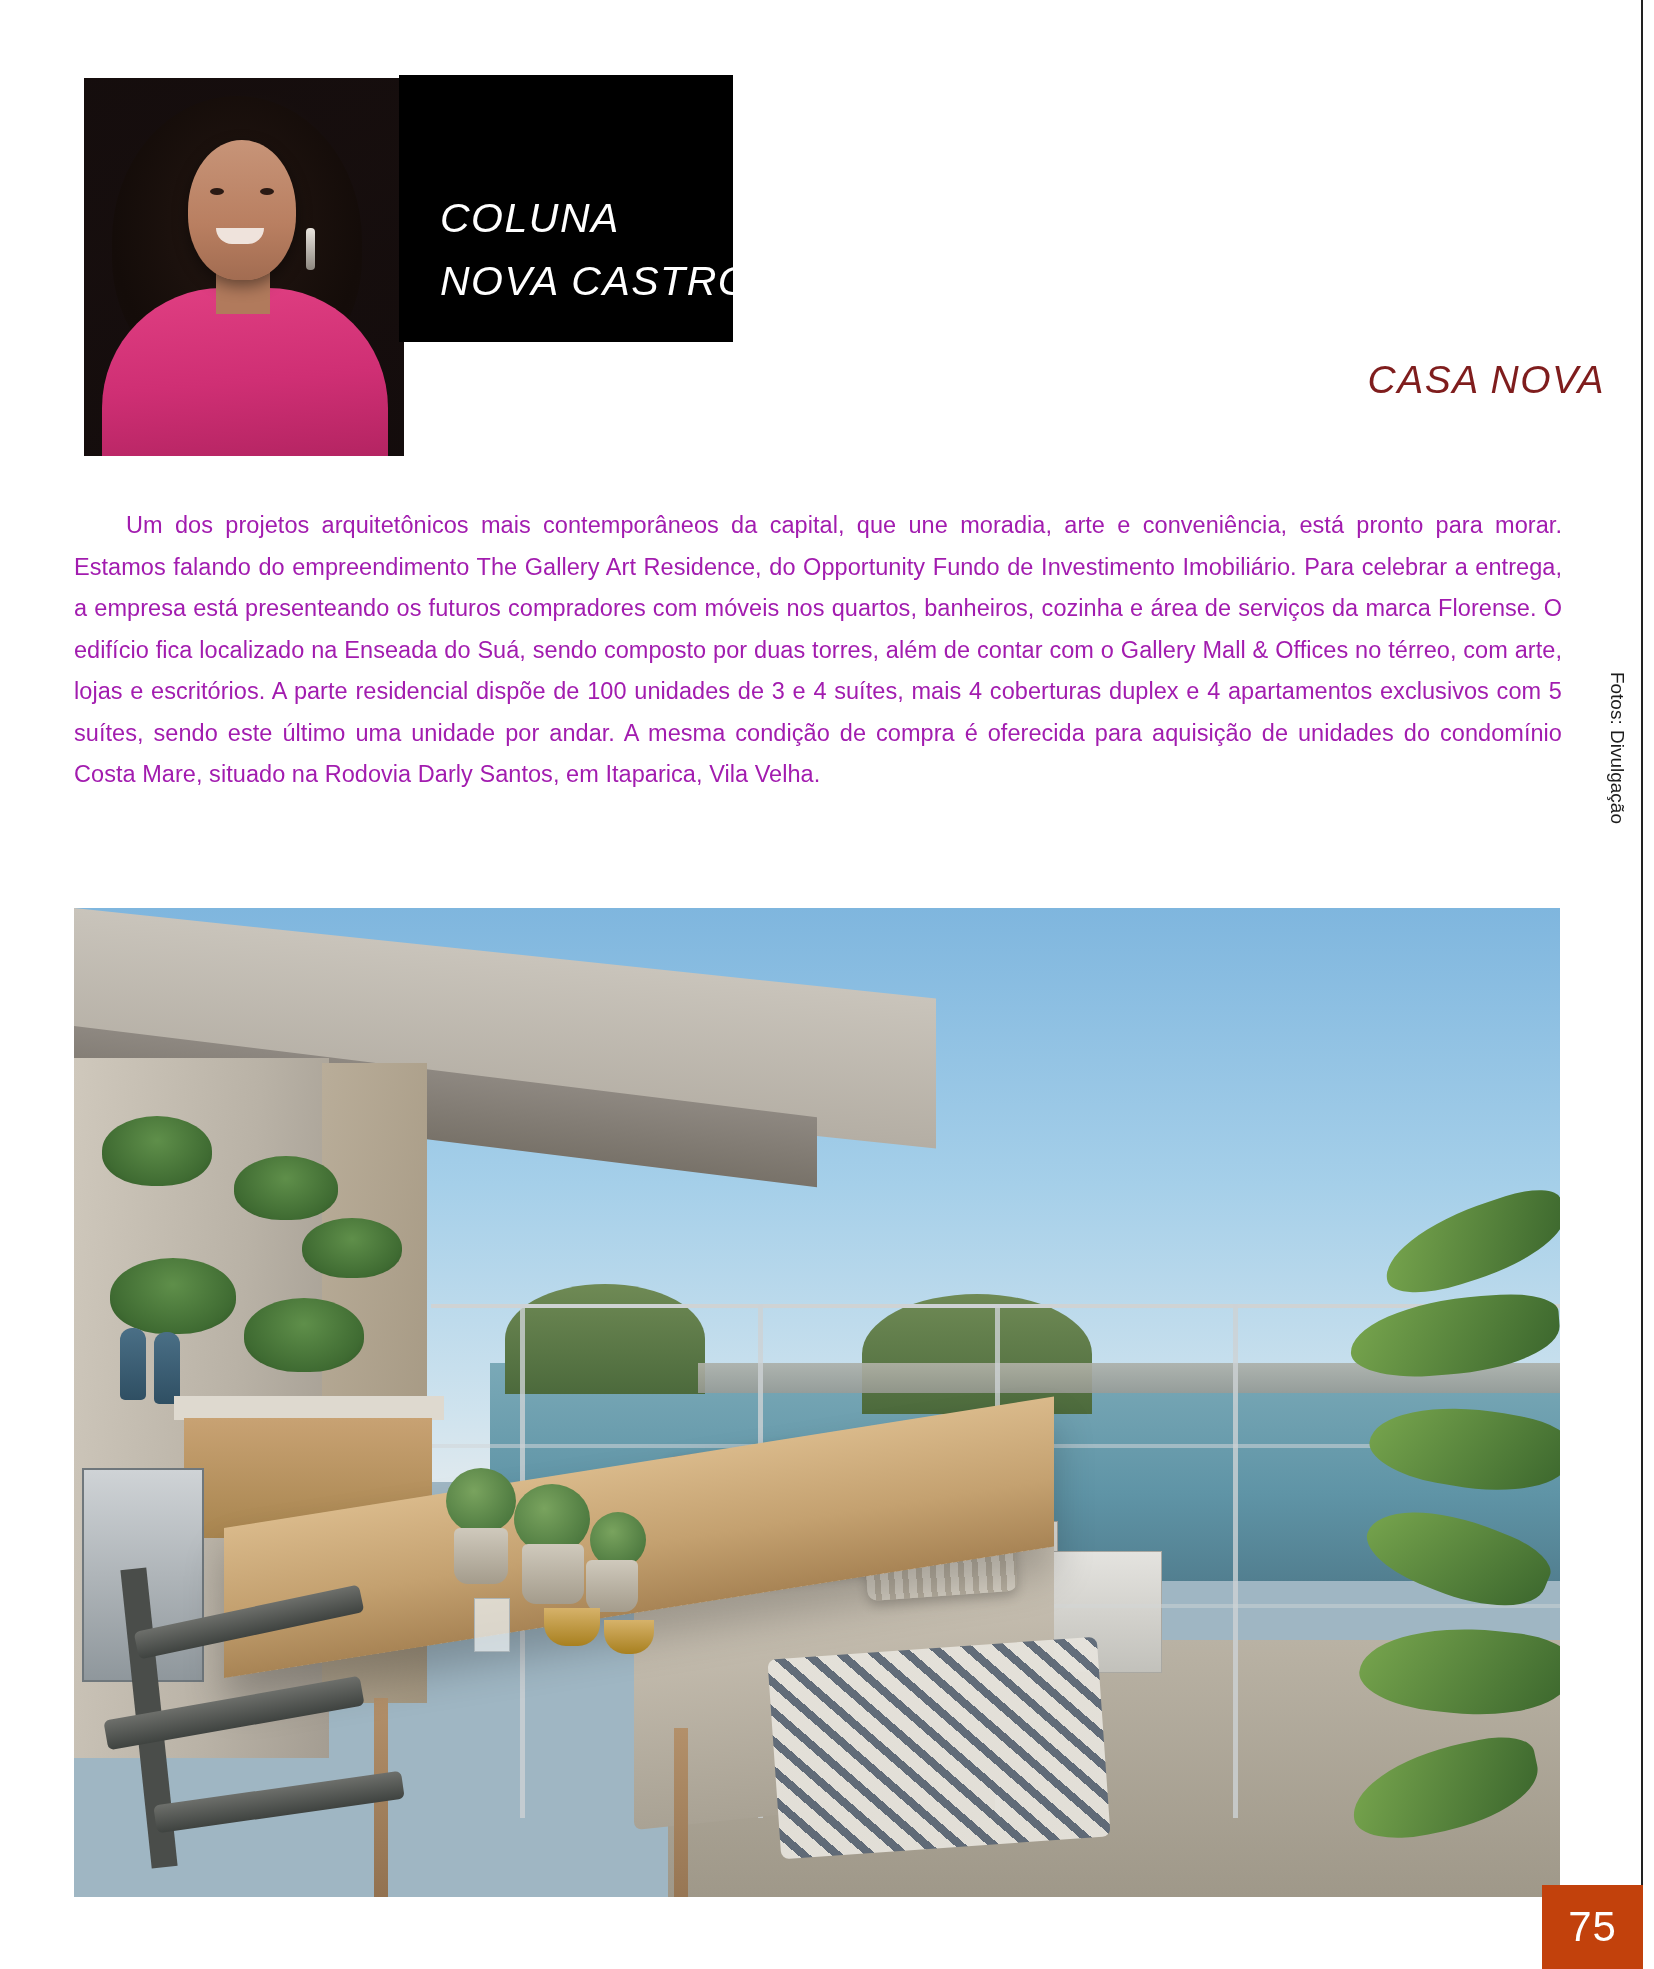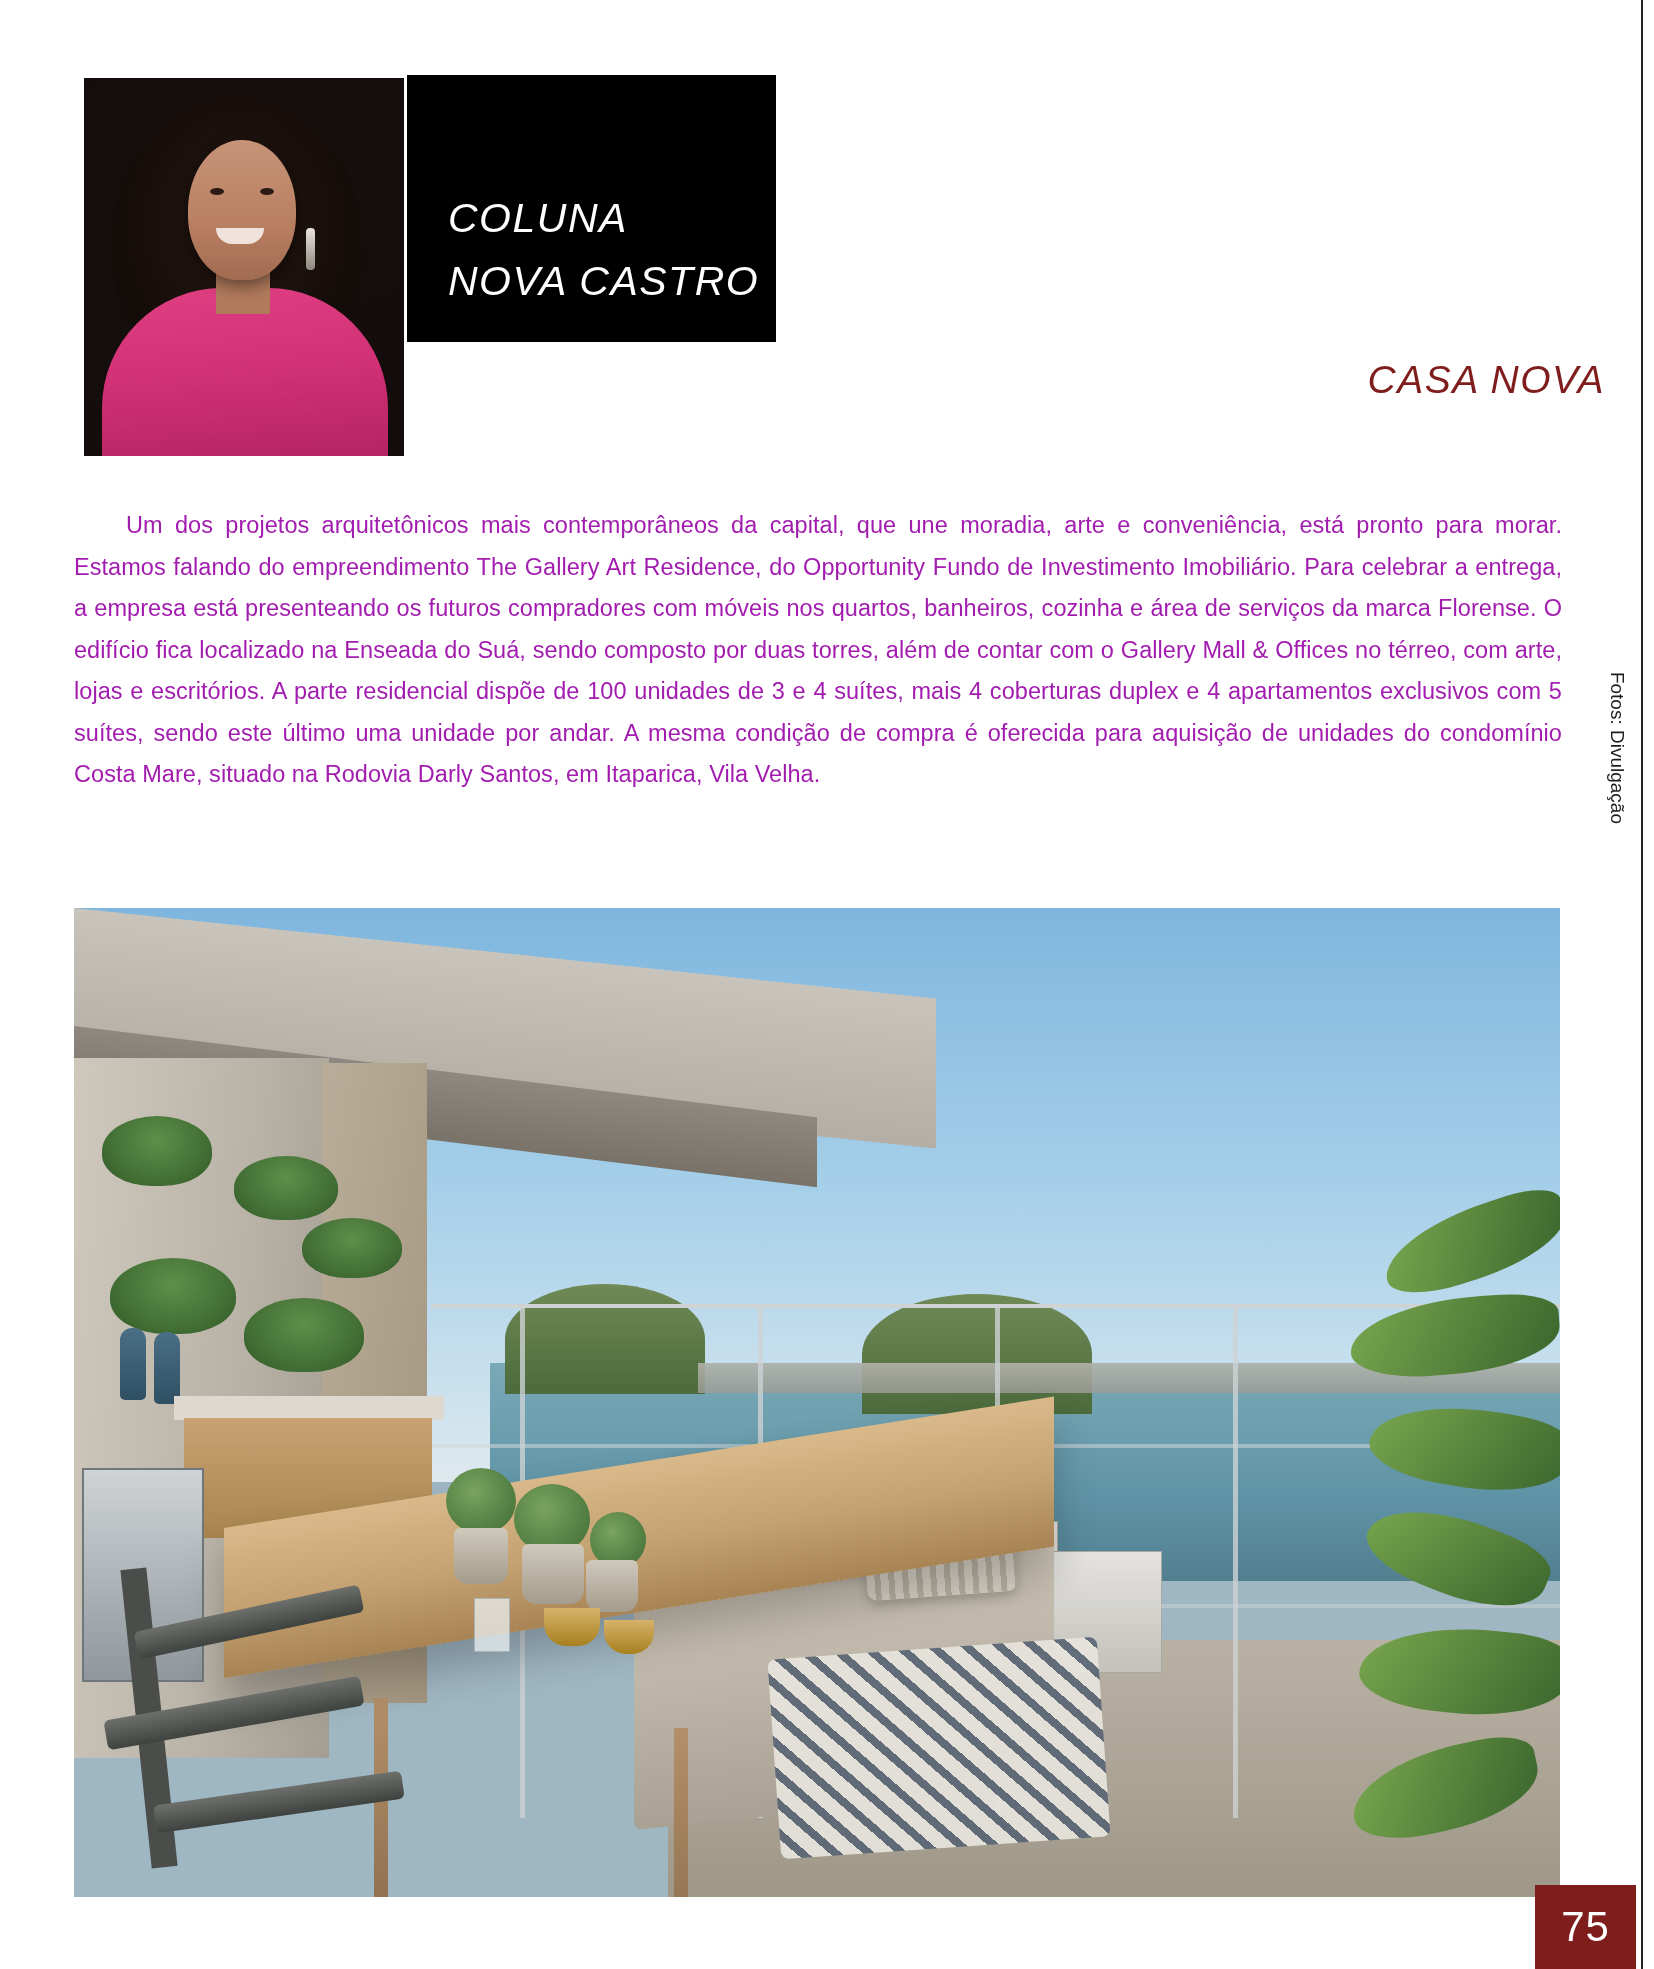--- a/index.html
+++ b/index.html
@@ -108,24 +108,23 @@
     left: 222px; top: 150px;
     width: 9px; height: 42px;
     background: linear-gradient(180deg, #e9e4de, #8d877f);
     border-radius: 4px;
   }
 
   .coluna-box {
     position: absolute;
     left: 315px;
     top: -3px;
-    width: 369px;
+    width: 334px;
     height: 267px;
     background: #000000;
-    margin-left: 8px;
   }
   .coluna-line {
     position: absolute;
     left: 41px;
     color: #ffffff;
     font-family: "Liberation Sans", sans-serif;
     font-style: italic;
     font-weight: 400;
     font-size: 41px;
     letter-spacing: 1.5px;
@@ -411,25 +410,25 @@
   .mp-leaf.f1 { right: 0px; top: 20px; width: 190px; height: 70px; transform: rotate(-18deg); }
   .mp-leaf.f2 { right: 10px; top: 110px; width: 210px; height: 76px; transform: rotate(-4deg); }
   .mp-leaf.f3 { right: 0px; top: 220px; width: 200px; height: 80px; transform: rotate(10deg); }
   .mp-leaf.f4 { right: 20px; top: 330px; width: 185px; height: 78px; transform: rotate(22deg); }
   .mp-leaf.f5 { right: 0px; top: 440px; width: 210px; height: 86px; transform: rotate(6deg); }
   .mp-leaf.f6 { right: 30px; top: 560px; width: 190px; height: 82px; transform: rotate(-12deg); }
 
   
   .page-number {
     position: absolute;
-    right: 18px;
+    right: 11px;
     bottom: 0;
     width: 101px;
     height: 84px;
-    background: #7f1d1d;
+    background: #c2410c;
     color: #ffffff;
     display: flex;
     align-items: center;
     justify-content: center;
     font-size: 42px;
     letter-spacing: 1px;
   }
 </style>
 </head>
 <body>

